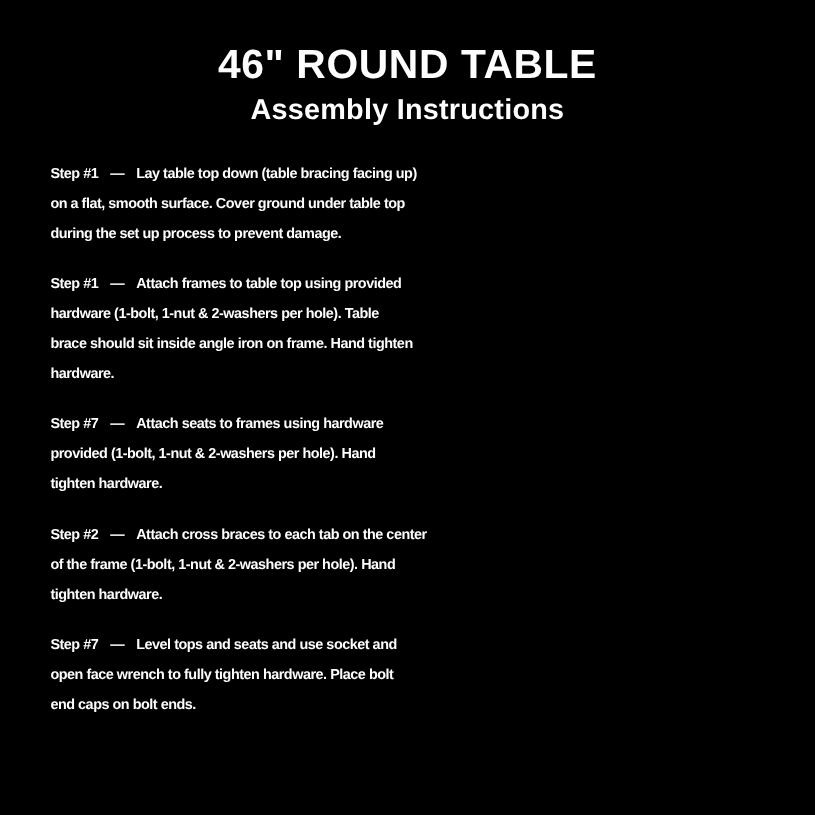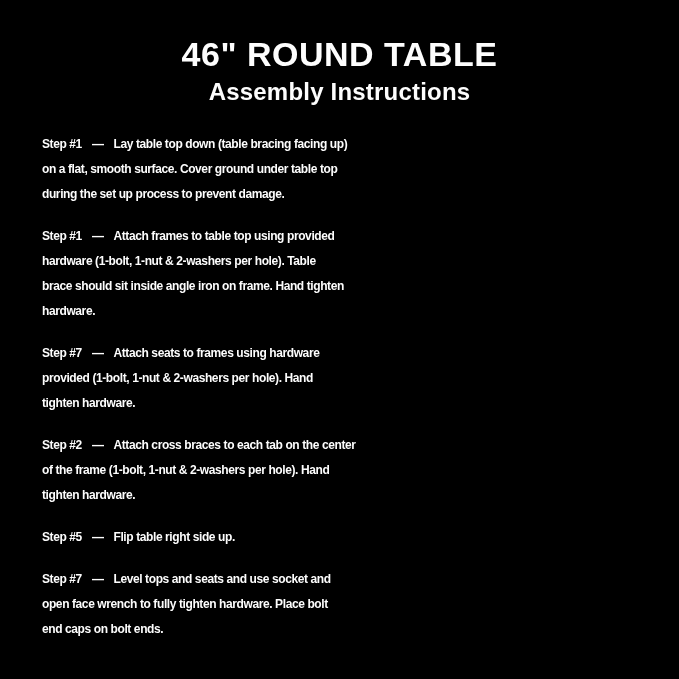--- a/index.html
+++ b/index.html
@@ -76,21 +76,20 @@
 hardware.</span></p>
 
     <p class="step"><span class="label">Step #7</span><span class="sep">—</span><span class="text">Attach seats to frames using hardware
 provided (1-bolt, 1-nut &amp; 2-washers per hole). Hand
 tighten hardware.</span></p>
 
     <p class="step"><span class="label">Step #2</span><span class="sep">—</span><span class="text">Attach cross braces to each tab on the center
 of the frame (1-bolt, 1-nut &amp; 2-washers per hole). Hand
 tighten hardware.</span></p>
 
-    <p class="step"><span class="label">Step #5</span><span class="sep">—</span><span class="text">Flip table right side up.</span></p>
 
     <p class="step"><span class="label">Step #7</span><span class="sep">—</span><span class="text">Level tops and seats and use socket and
 open face wrench to fully tighten hardware. Place bolt
 end caps on bolt ends.</span></p>
 
   </main>
 
 </div>
 
 </body></html>

